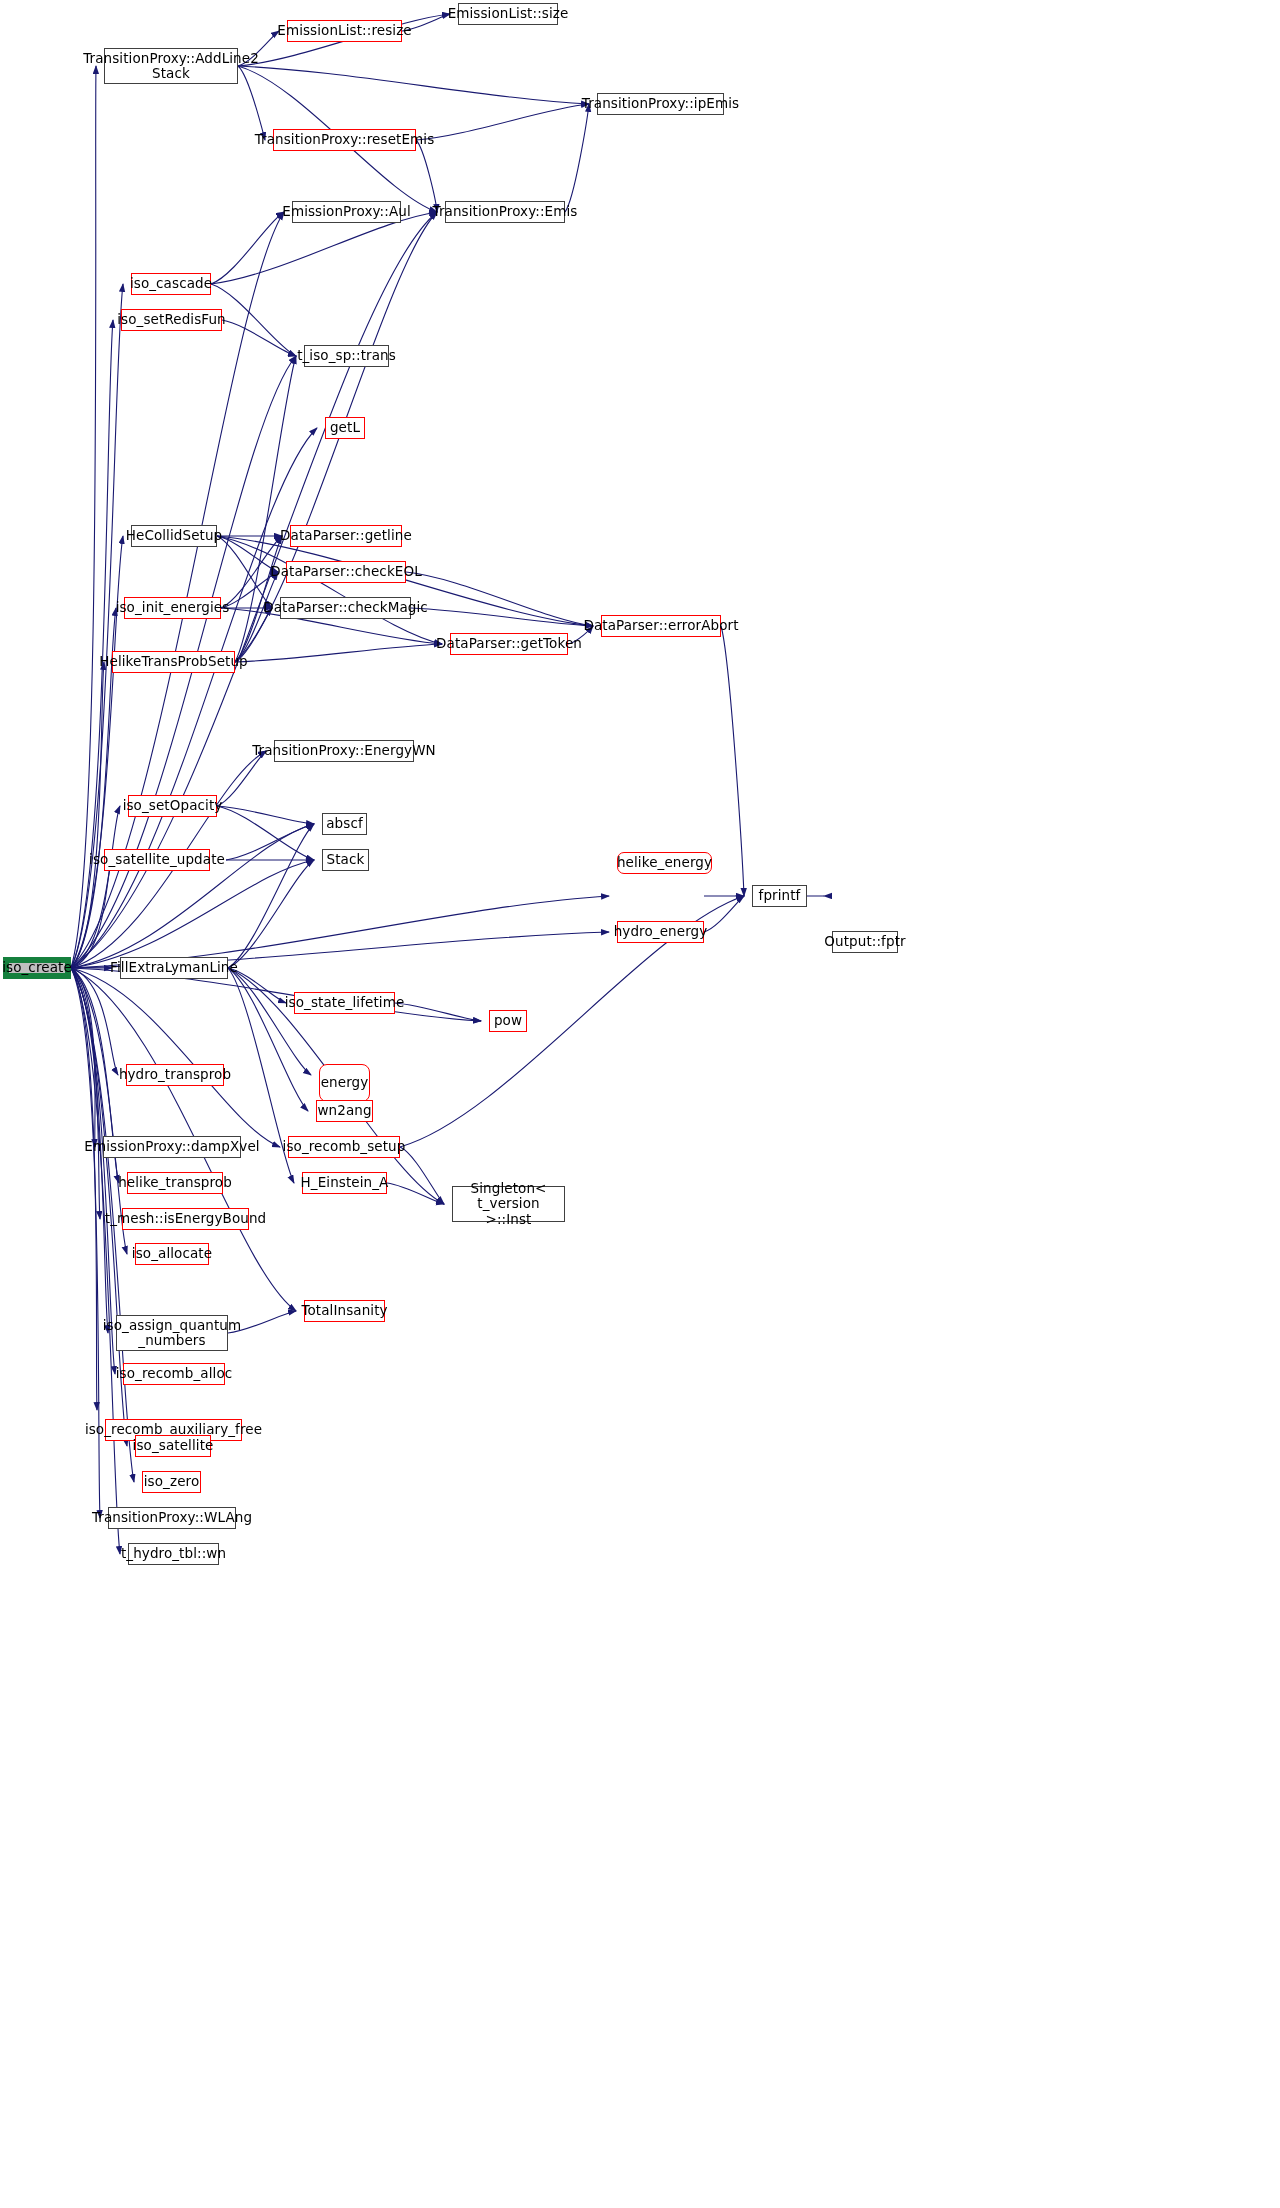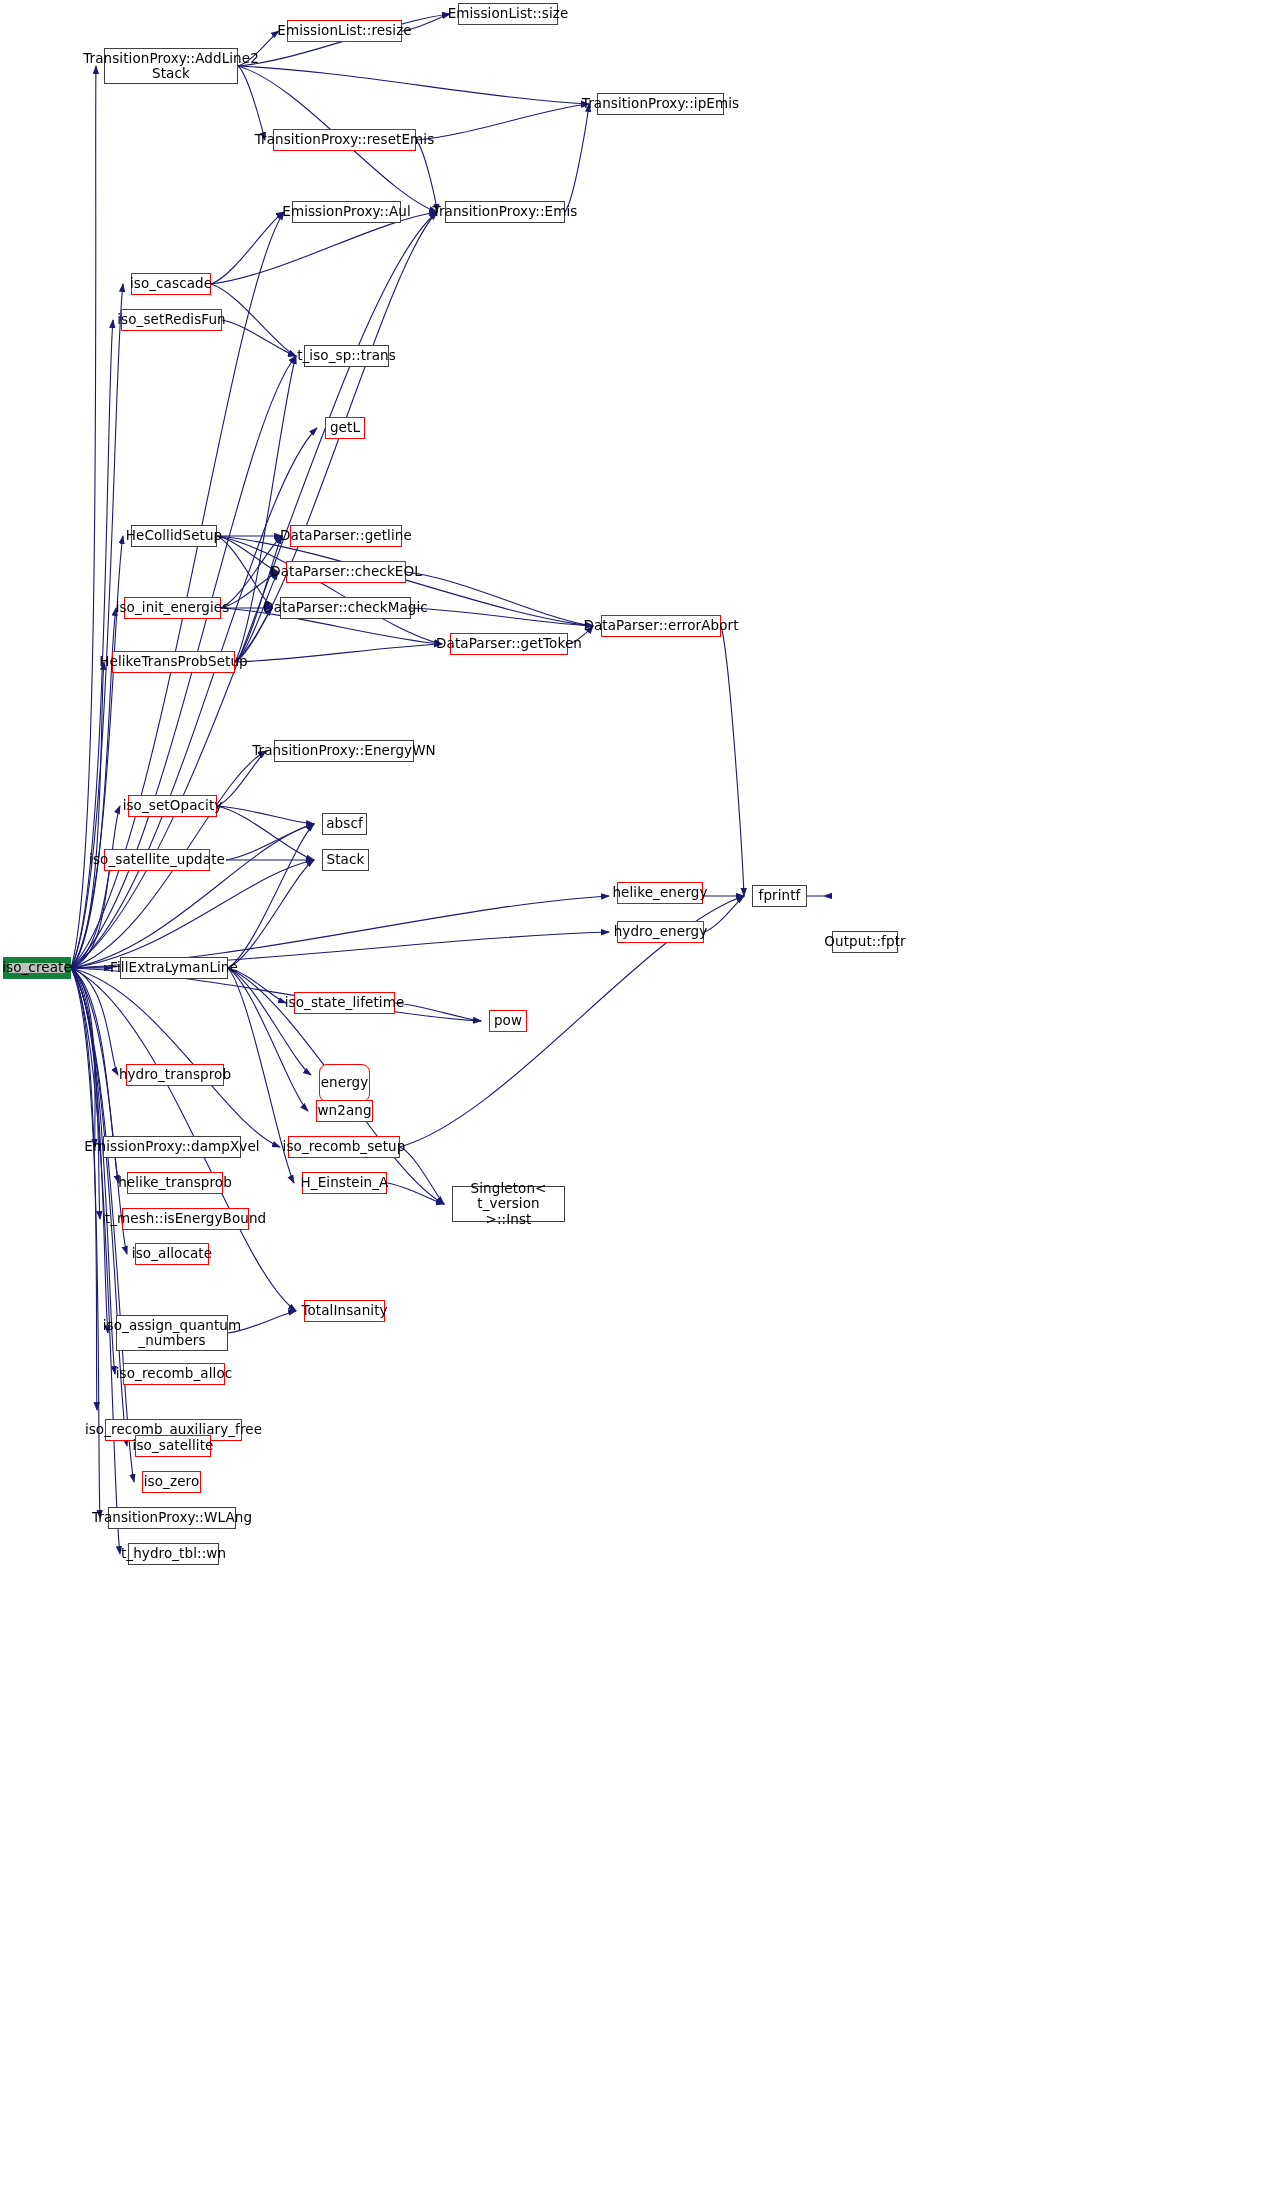--- a/index.html
+++ b/index.html
@@ -146,21 +146,21 @@
     <div class="node red" style="left: 124px; top: 597px; width: 97px; height: 22px;">iso_init_energies</div>
     <div class="node" style="left: 280px; top: 597px; width: 131px; height: 22px;">DataParser::checkMagic</div>
     <div class="node red" style="left: 450px; top: 633px; width: 118px; height: 22px;">DataParser::getToken</div>
     <div class="node red" style="left: 601px; top: 615px; width: 120px; height: 22px;">DataParser::errorAbort</div>
     <div class="node red" style="left: 112px; top: 651px; width: 123px; height: 22px;">HelikeTransProbSetup</div>
     <div class="node" style="left: 274px; top: 740px; width: 140px; height: 22px;">TransitionProxy::EnergyWN</div>
     <div class="node red" style="left: 128px; top: 795px; width: 89px; height: 22px;">iso_setOpacity</div>
     <div class="node" style="left: 322px; top: 813px; width: 45px; height: 22px;">abscf</div>
     <div class="node red" style="left: 104px; top: 849px; width: 106px; height: 22px;">iso_satellite_update</div>
     <div class="node" style="left: 322px; top: 849px; width: 47px; height: 22px;">Stack</div>
-    <div class="node red" style="left: 617px; top: 882px; width: 86px; height: 22px;">helike_energy</div>
+    <div class="node red" style="left: 617px; top: 852px; width: 95px; height: 22px; border-radius: 7px;">helike_energy</div>
     <div class="node" style="left: 752px; top: 885px; width: 55px; height: 22px;">fprintf</div>
     <div class="node" style="left: 832px; top: 895px; width: 66px; height: 22px; margin-top: 36px;">Output::fptr</div>
     <div class="node red" style="left: 617px; top: 921px; width: 87px; height: 22px;">hydro_energy</div>
     <div class="node root" style="left: 3px; top: 957px; width: 68px; height: 22px;">iso_create</div>
     <div class="node" style="left: 120px; top: 957px; width: 108px; height: 22px;">FillExtraLymanLine</div>
     <div class="node red" style="left: 294px; top: 992px; width: 101px; height: 22px;">iso_state_lifetime</div>
     <div class="node red" style="left: 489px; top: 1010px; width: 38px; height: 22px;">pow</div>
     <div class="node red" style="left: 126px; top: 1064px; width: 98px; height: 22px;">hydro_transprob</div>
     <div class="node red" style="left: 319px; top: 1064px; width: 51px; height: 38px; border-radius: 8px;">energy</div>
     <div class="node red" style="left: 316px; top: 1100px; width: 57px; height: 22px;">wn2ang</div>

